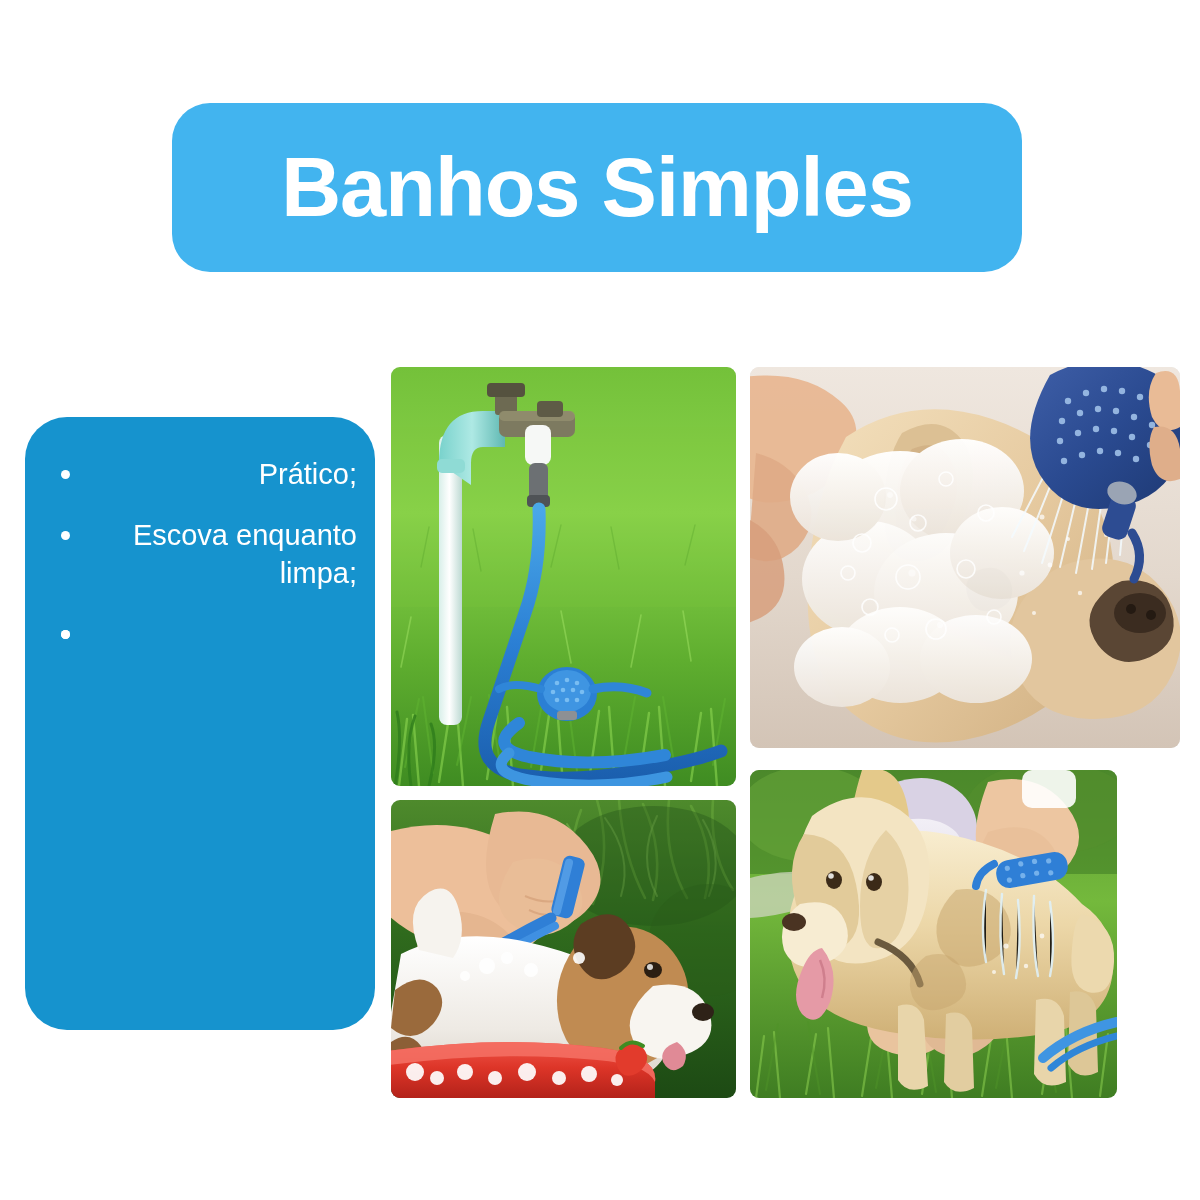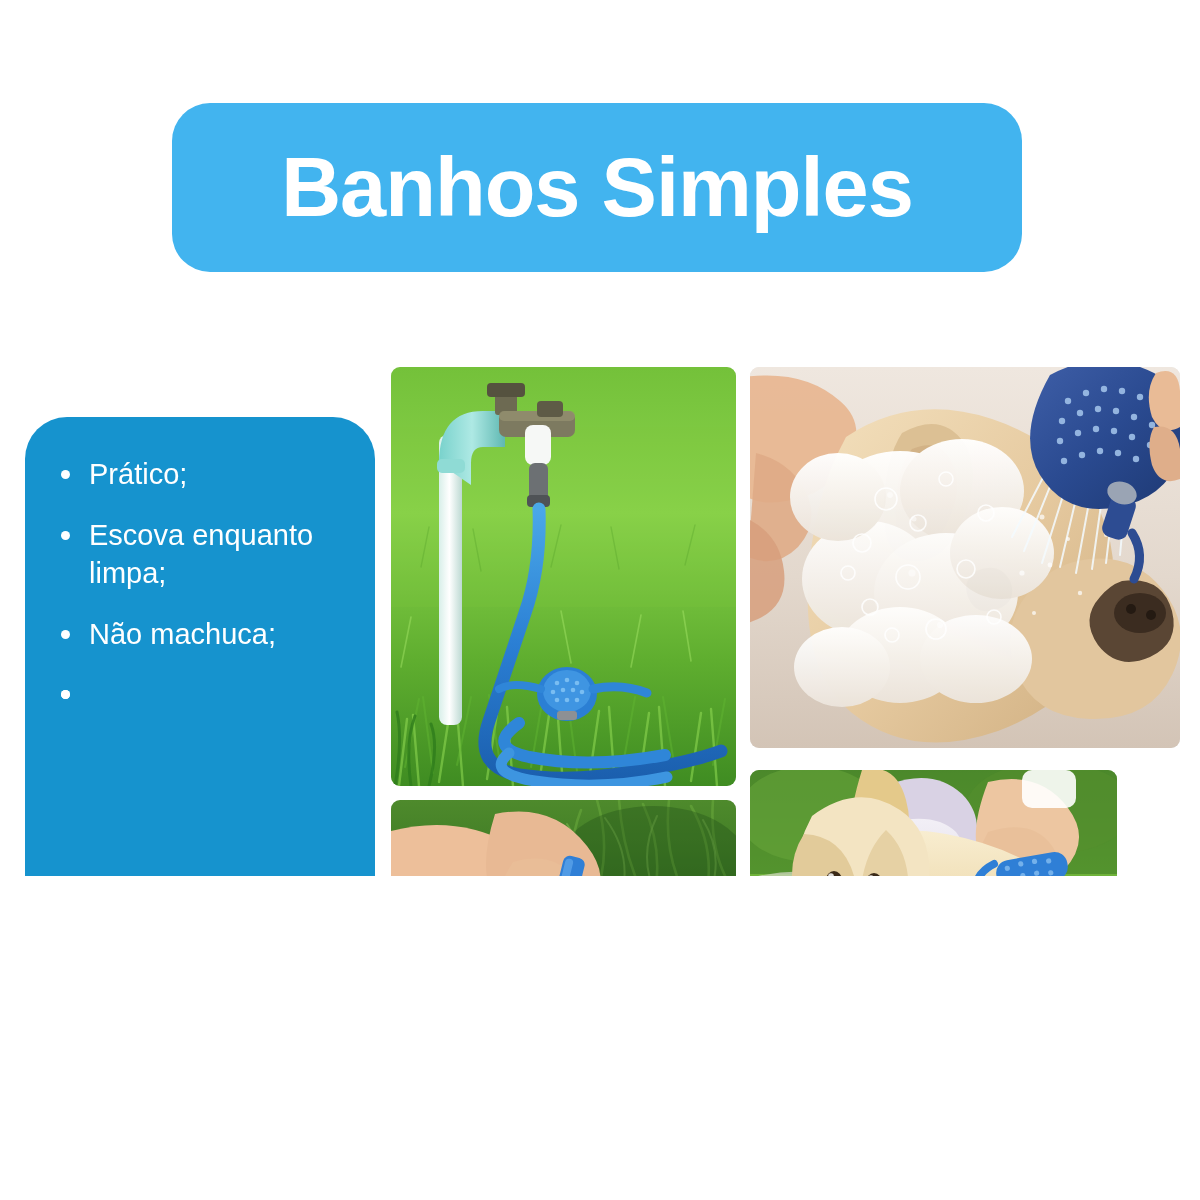--- a/index.html
+++ b/index.html
@@ -8,21 +8,21 @@
     padding: 0;
     background: #ffffff;
   }
   body {
     font-family: "Liberation Sans", sans-serif;
     -webkit-font-smoothing: antialiased;
   }
   #page {
     position: relative;
     width: 1200px;
-    height: 876px;
+    height: 1200px;
     background: #ffffff;
     overflow: hidden;
   }
 
   
   #title-banner {
     position: absolute;
     left: 172px;
     top: 103px;
     width: 850px;
@@ -61,20 +61,21 @@
     padding: 0;
   }
   .feature-item {
     position: relative;
     color: #ffffff;
     font-size: 29px;
     line-height: 1.33;
     padding-left: 44px;
     margin-bottom: 22px;
     font-family: "Liberation Sans", sans-serif;
+    text-align: right;
   }
   .feature-item:last-child {
     margin-bottom: 0;
   }
   .feature-item.is-bold {
     font-weight: bold;
   }
   .feature-bullet {
     position: absolute;
     left: 16px;
@@ -109,24 +110,20 @@
 
   <div id="features-panel">
     <ul id="features-list">
       <li class="feature-item">
         <span class="feature-bullet"></span>
         <span>Prático;</span>
       </li>
       <li class="feature-item">
         <span class="feature-bullet"></span>
         <span>Escova enquanto limpa;</span>
-      </li>
-      <li class="feature-item">
-        <span class="feature-bullet"></span>
-        <span>Não machuca;</span>
       </li>
       <li class="feature-item">
         <span class="feature-bullet"></span>
       </li>
       <li class="feature-item is-bold">
         <span class="feature-bullet"></span>
       </li>
     </ul>
   </div>
 

